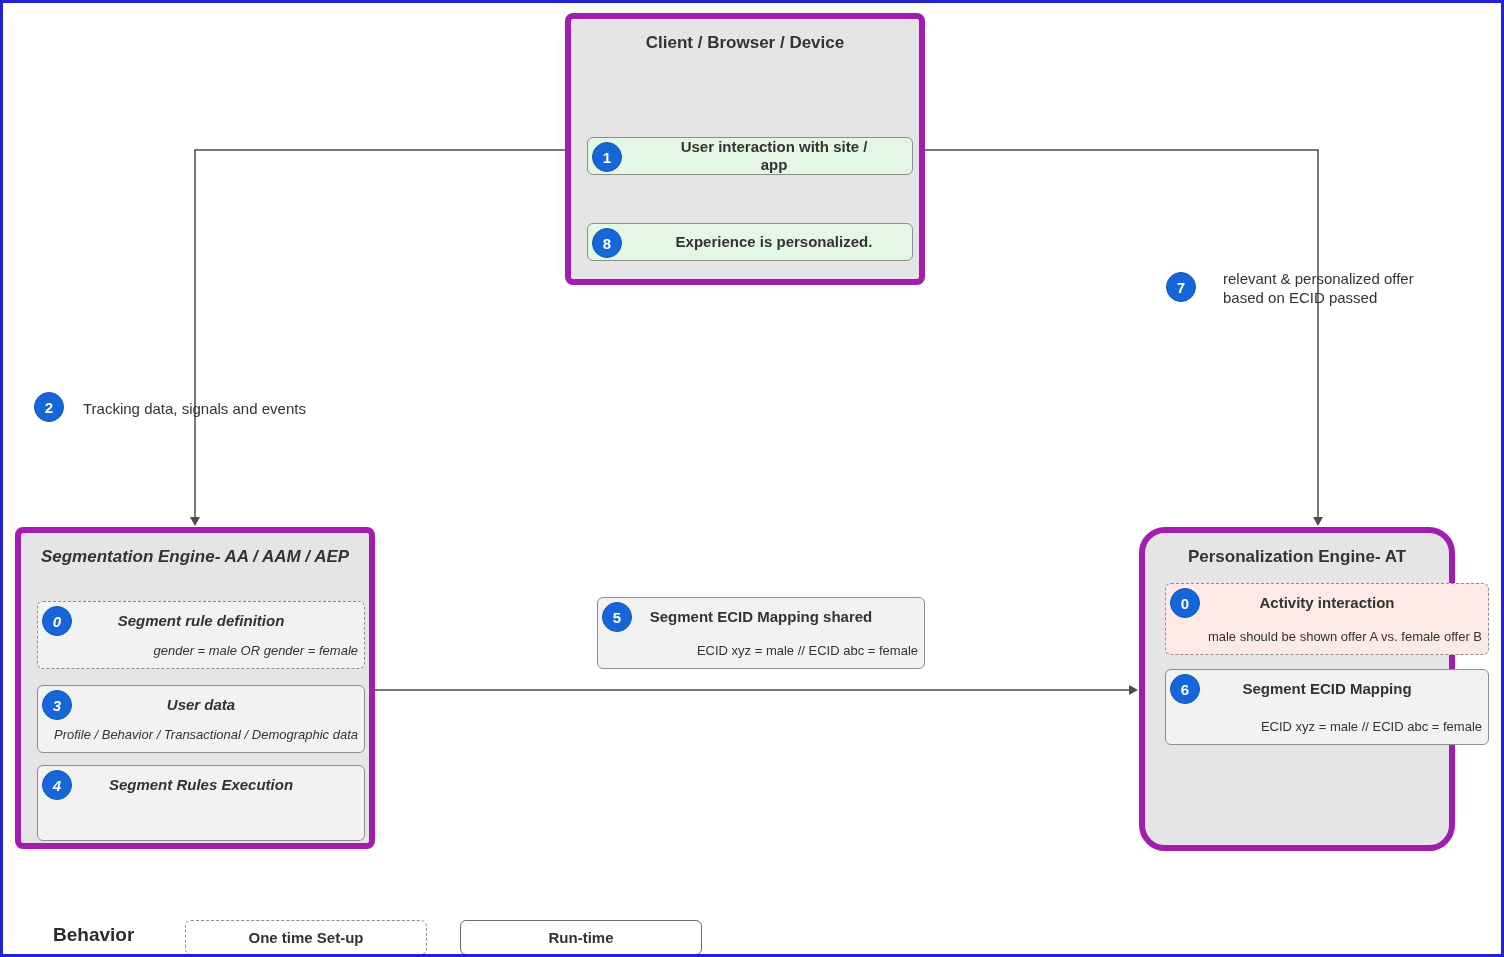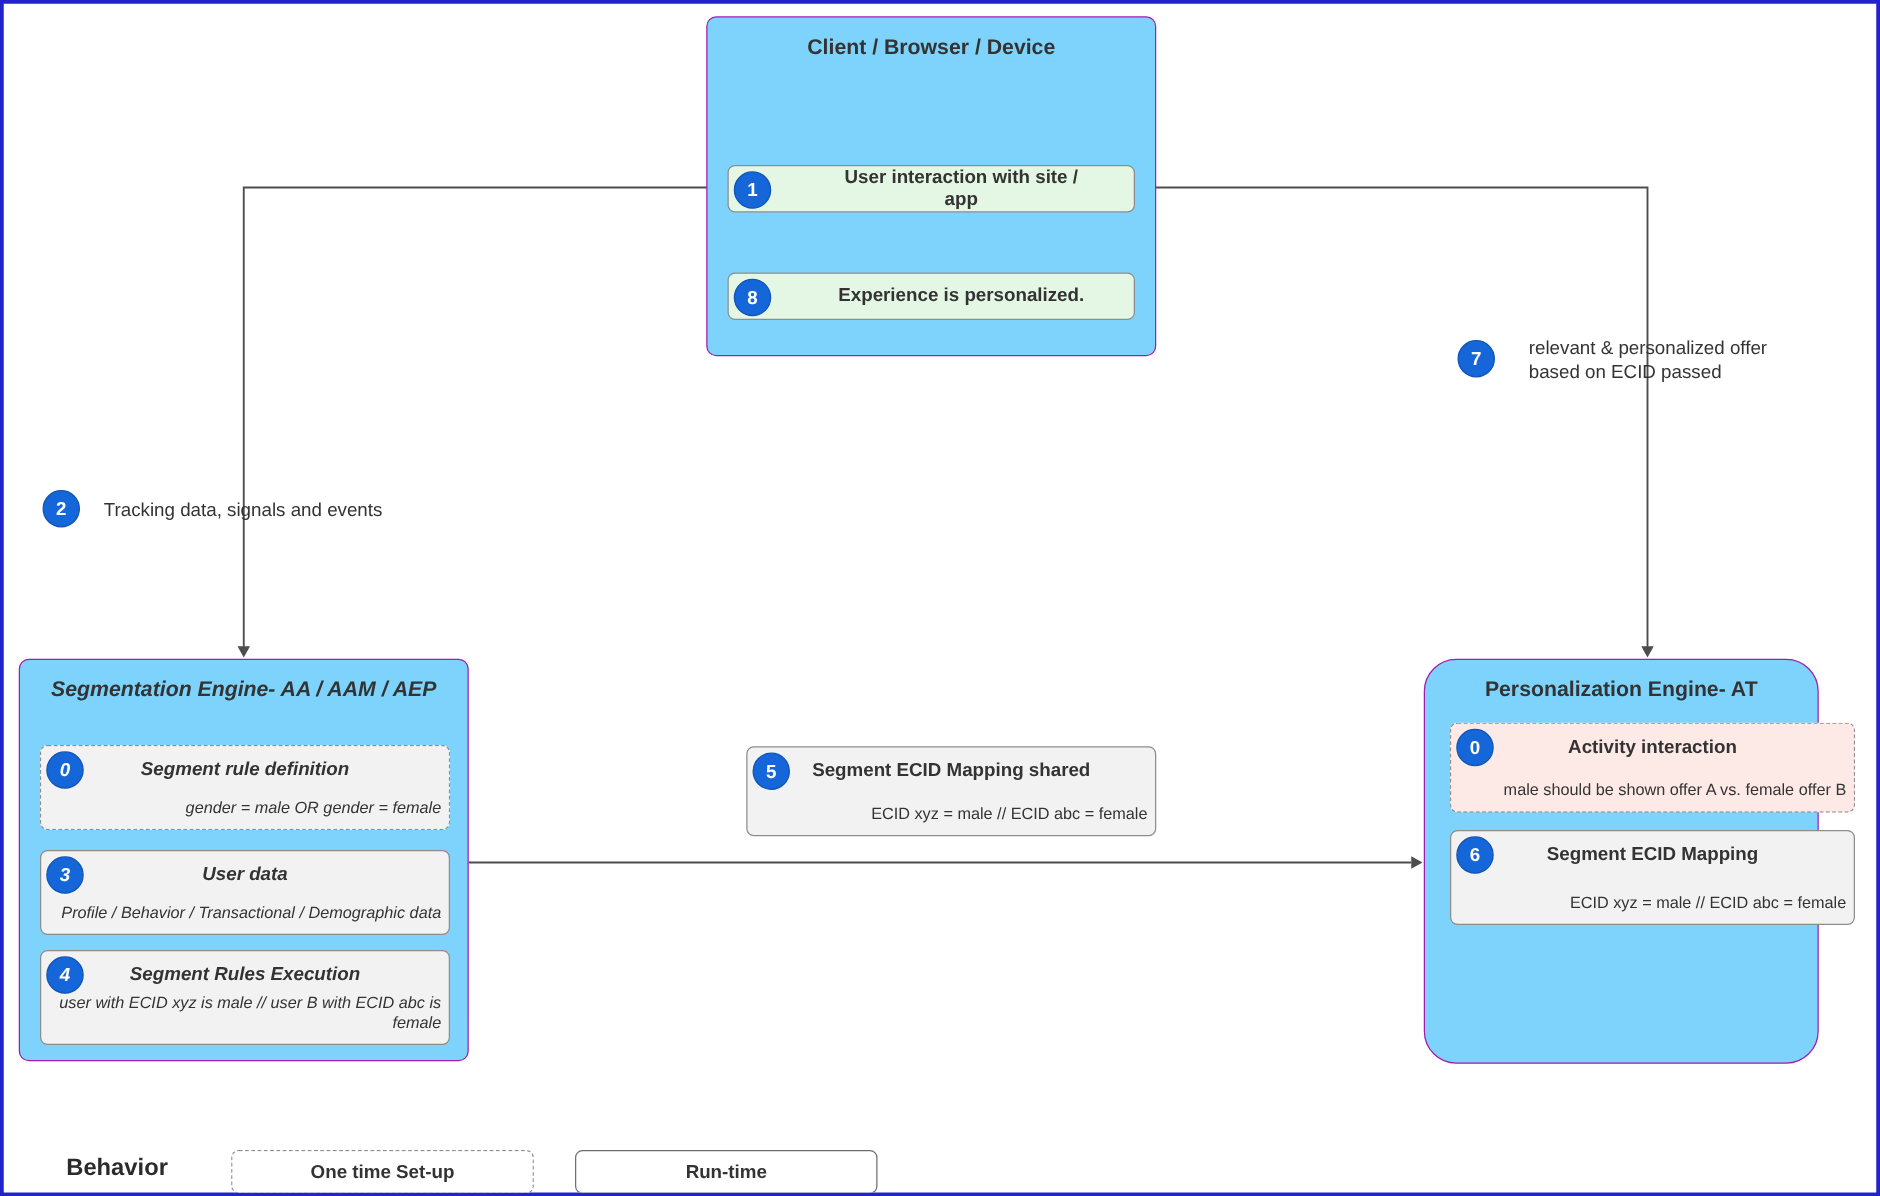--- a/index.html
+++ b/index.html
@@ -6,22 +6,22 @@
   html,body { background:#ffffff; font-family:"Liberation Sans", sans-serif; }
   #page {
     position:relative; width:1504px; height:957px;
     background:#ffffff; border:3px solid #2323cd; overflow:hidden;
     color:#333333;
   }
   svg.connectors { position:absolute; left:0; top:0; width:1504px; height:957px;
     pointer-events:none; }
 
   .cbox {
-    position:absolute; background:#7dd3fc;
-    border:1px solid #a21caf; border-radius:8px;
+    position:absolute; background:#e5e5e5;
+    border:6px solid #a21caf; border-radius:8px;
   }
   .cbox-title {
     position:absolute; top:14px; left:10px; right:10px;
     text-align:center; font-weight:bold; font-size:17px; color:#333333;
   }
 
   .card {
     position:absolute; background:#f2f2f2;
     border:1px solid #8d8d8d; border-radius:6px;
     text-align:center; color:#333333;
@@ -110,21 +110,20 @@
 
     <div class="card" style="left:16px; top:152px; width:328px; height:68px;">
       <span class="badge">3</span>
       <div class="card-title">User data</div>
       <div class="card-detail">Profile / Behavior / Transactional / Demographic data</div>
     </div>
 
     <div class="card" style="left:16px; top:232px; width:328px; height:76px;">
       <span class="badge">4</span>
       <div class="card-title">Segment Rules Execution</div>
-      <div class="card-detail">user with ECID xyz is male // user B with ECID abc is female</div>
     </div>
   </div>
 
   <div class="card" style="left:594px; top:594px; width:328px; height:72px;">
     <span class="badge">5</span>
     <div class="card-title">Segment ECID Mapping shared</div>
     <div class="card-detail">ECID xyz = male //  ECID abc = female</div>
   </div>
 
   <div class="cbox" style="left:1136px; top:524px; width:316px; height:324px;border-radius:26px;">

